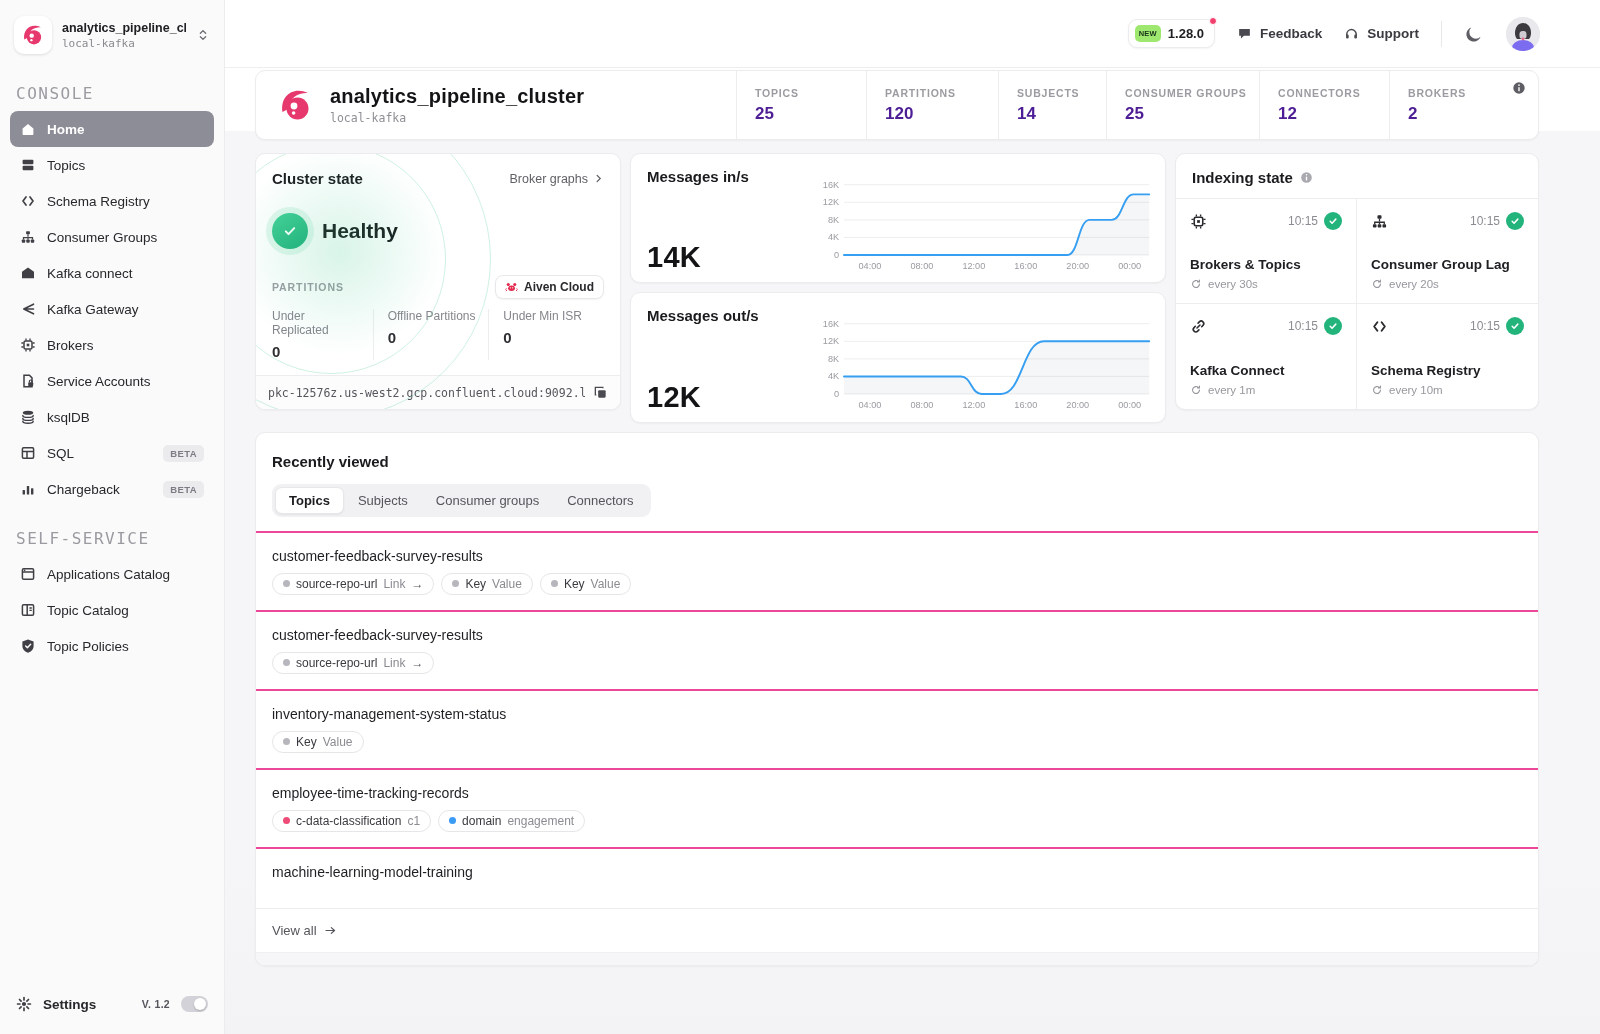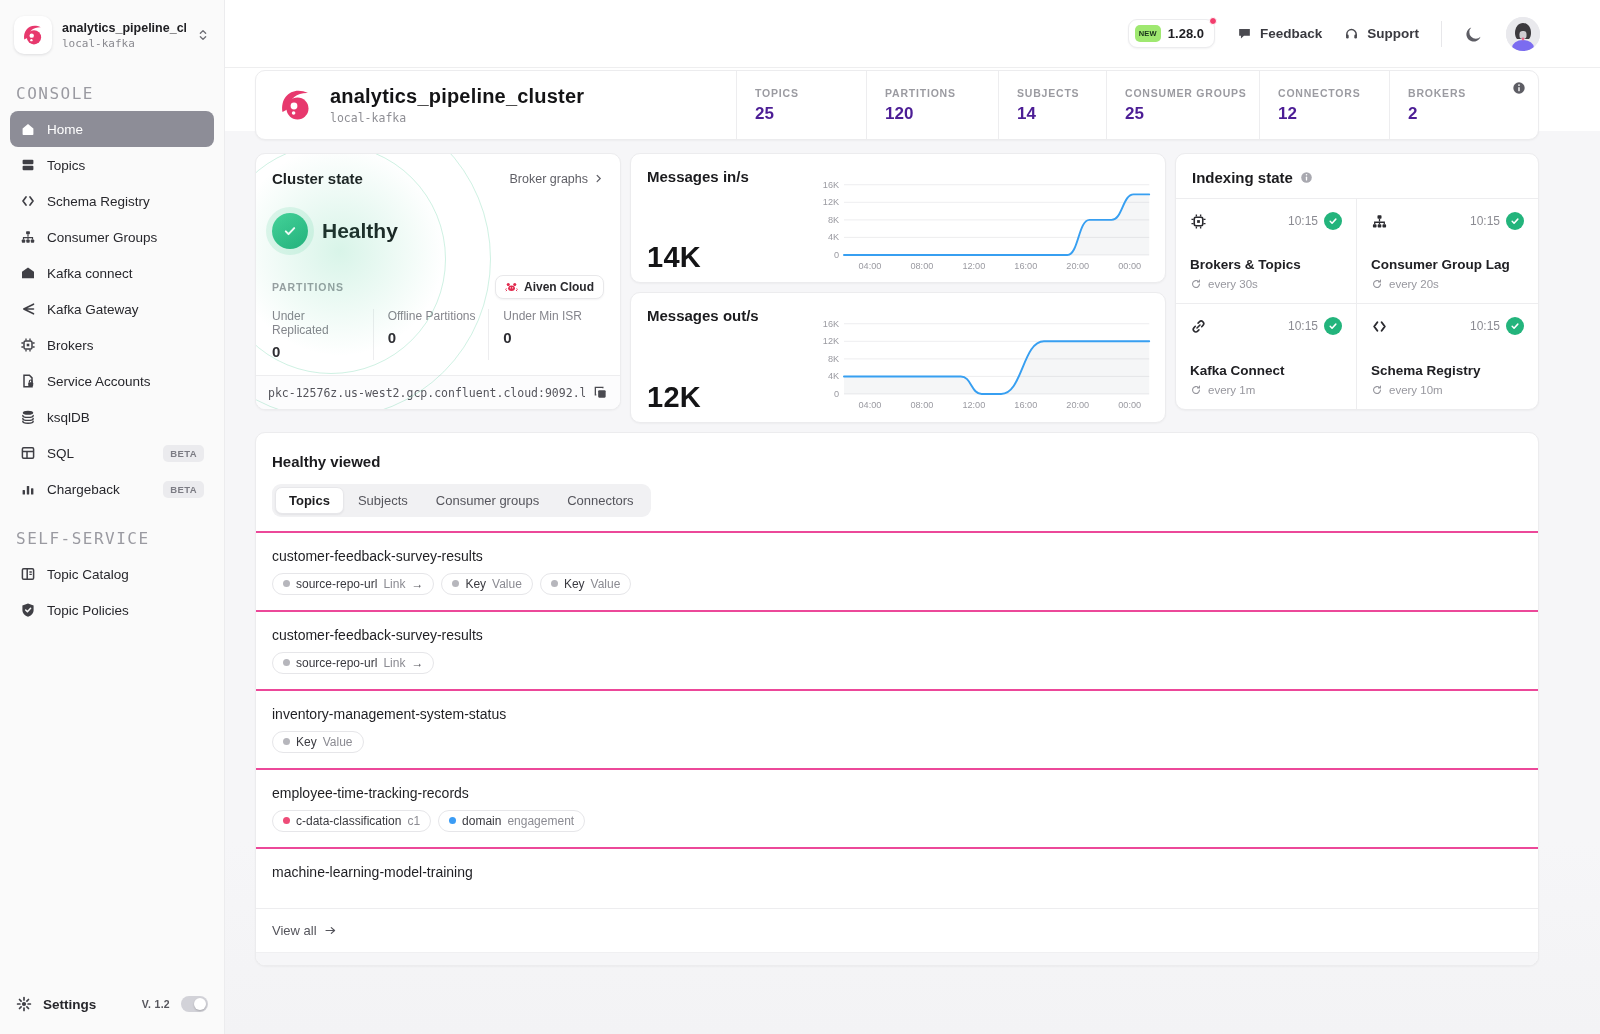--- a/index.html
+++ b/index.html
@@ -24,21 +24,21 @@
   .ws-name { font-size:12.5px; font-weight:700; color:#202024; white-space:nowrap; overflow:hidden; }
   .ws-sub { font-size:11px; color:#8a8a90; margin-top:2px; }
   .ws-caret { color:#6f6f76; flex:0 0 auto; }
   .side-section { padding:14px 10px 0 10px; }
   .side-label { font-family:"DejaVu Sans Mono", monospace; font-size:16px; letter-spacing:1.5px;
     color:#9a9aa1; padding:8px 6px; }
   .side-item { display:flex; align-items:center; gap:11px; height:36px; padding:0 10px;
     border-radius:8px; cursor:pointer; color:#3c3c42; }
   .side-item .lbl { font-size:13.5px; font-weight:500; color:#27272c; flex:1; }
   .side-item.active { background:#8d8d97; }
-  .side-item.active .lbl { color:#fff; font-weight:400; }
+  .side-item.active .lbl { color:#fff; font-weight:700; }
   .side-item.active svg { color:#fff; }
   .beta { font-size:9.5px; font-weight:700; letter-spacing:.4px; color:#7c7c84;
     background:#ebebee; border-radius:5px; padding:3px 7px; }
   .side-footer { margin-top:auto; padding:14px 16px 22px 16px; display:flex; align-items:center; gap:11px; }
   .side-footer .lbl { font-size:13.5px; font-weight:600; color:#27272c; flex:1; }
   .ver { font-size:10.5px; font-weight:700; color:#55555c; letter-spacing:.3px; }
   .toggle { width:27px; height:16px; background:#d2d2d8; border-radius:9px; position:relative; cursor:pointer; }
   .toggle::after { content:""; position:absolute; right:2px; top:2px; width:12px; height:12px;
     border-radius:50%; background:#fff; box-shadow:0 1px 2px rgba(0,0,0,.2); }
 
@@ -258,20 +258,28 @@
           </svg>
           <span class="lbl">Chargeback</span>
           <span class="beta">BETA</span>
         </div>
       </div>
       <div class="side-section">
         <div class="side-label">SELF-SERVICE</div>
         <div class="side-item">
           <svg class="icon" width="16" height="16" viewBox="0 0 16 16" style="color:#3f3f45">
             <rect x="2.4" y="2.8" width="11.2" height="10.4" rx="1.3" fill="none" stroke="currentColor" stroke-width="1.5"></rect>
+            <path d="M2.4 6h11.2" stroke="currentColor" stroke-width="1.5"></path>
+            <circle cx="4.6" cy="4.4" r=".8" fill="currentColor"></circle>
+          </svg>
+          <span class="lbl">Applications Catalog</span>
+        </div>
+        <div class="side-item">
+          <svg class="icon" width="16" height="16" viewBox="0 0 16 16" style="color:#3f3f45">
+            <rect x="2.4" y="2.8" width="11.2" height="10.4" rx="1.3" fill="none" stroke="currentColor" stroke-width="1.5"></rect>
             <path d="M7.2 2.8v10.4" stroke="currentColor" stroke-width="1.5"></path>
             <path d="M9.4 6h2.4M9.4 8.4h2.4" stroke="currentColor" stroke-width="1.3"></path>
           </svg>
           <span class="lbl">Topic Catalog</span>
         </div>
         <div class="side-item">
           <svg class="icon" width="16" height="16" viewBox="0 0 16 16" style="color:#3f3f45">
             <path d="M8 1.6l5.6 2v4.5c0 3.4-2.4 5.7-5.6 6.7-3.2-1-5.6-3.3-5.6-6.7V3.6z" fill="currentColor"></path>
             <path d="M5.7 8l1.7 1.7 3.2-3.4" stroke="#fafafa" stroke-width="1.5" fill="none" stroke-linecap="round" stroke-linejoin="round"></path>
           </svg>
@@ -596,21 +604,21 @@
                 </svg>
                 <span>every 10m</span>
               </div>
             </div>
           </div>
       </div>
     </div>
 
     <div class="card rv">
       <div class="rv-head">
-        <div class="rv-title">Healthy viewed</div>
+        <div class="rv-title">Recently viewed</div>
         <div class="tabs" id="rv-tabs">
             <div class="tab active">Topics</div>
             <div class="tab">Subjects</div>
             <div class="tab">Consumer groups</div>
             <div class="tab">Connectors</div>
           </div>
       </div>
       <div id="rv-rows">
           <div class="rv-row">
             <div class="rv-name">customer-feedback-survey-results</div>

